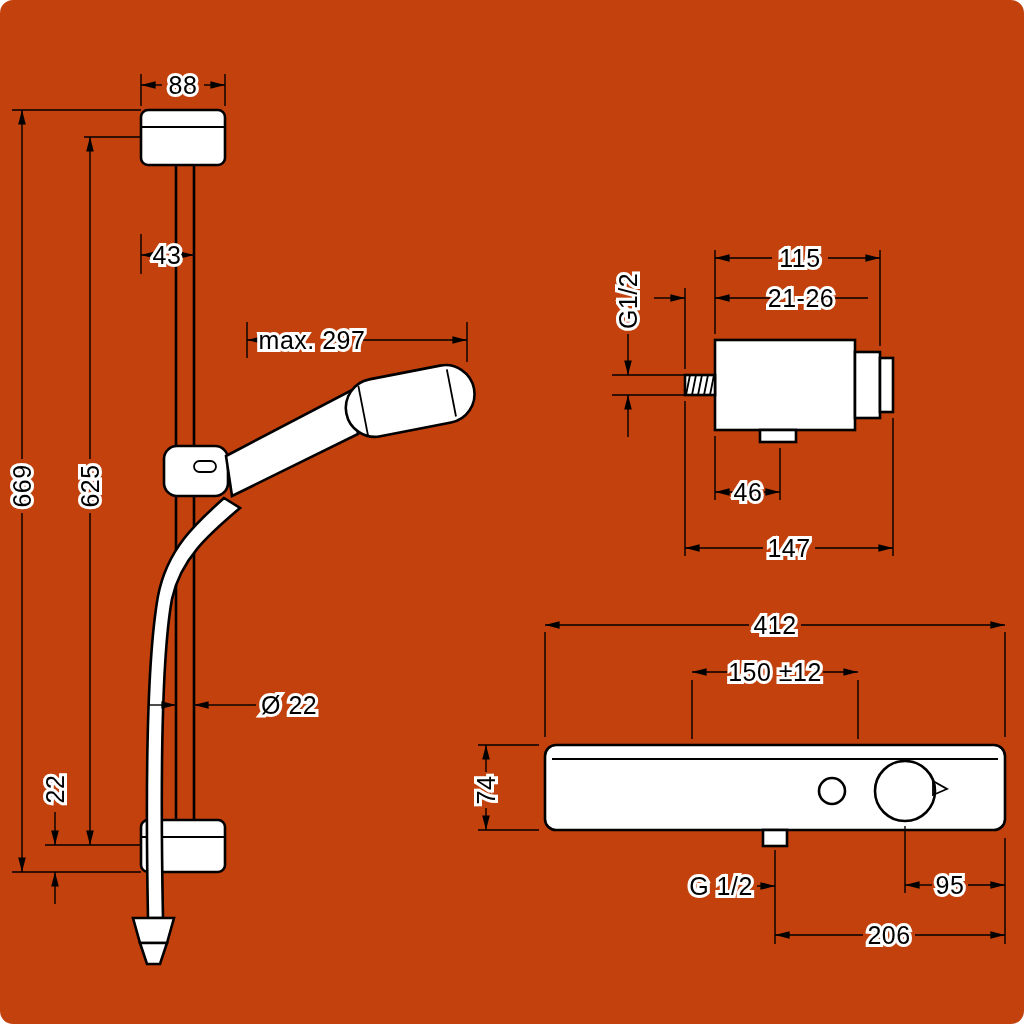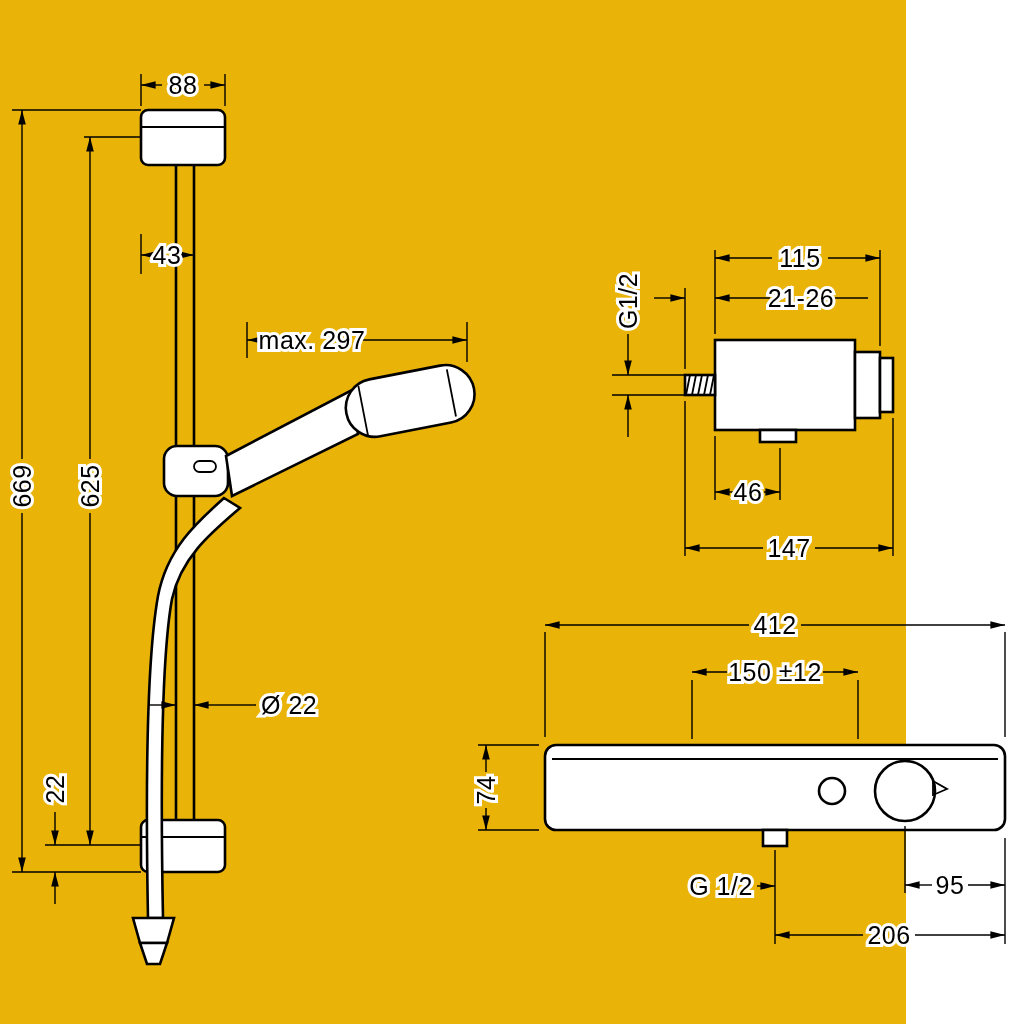--- a/index.html
+++ b/index.html
@@ -1,16 +1,16 @@
 <!DOCTYPE html>
 <html><head>
 <meta charset="utf-8">
 <style>
   html,body{margin:0;padding:0;background:#ffffff;}
-  .stage{width:906px;height:1024px;background:#eab308;position:relative;}
+  .stage{width:1024px;height:1024px;background:#c2410c;position:relative;border-radius:13px;}
   svg{display:block;}
   .dl{stroke:#000;stroke-width:1.4;fill:none;}          
   .ol{stroke:#000;stroke-width:2.6;fill:none;}          
   .of{stroke:#000;stroke-width:2.6;fill:#ffffff;}       
   .tl{stroke:#000;stroke-width:1.8;fill:none;}          
   .dt{font-family:"Liberation Sans",sans-serif;font-size:25px;fill:#000;
       stroke:#ffffff;stroke-width:6px;paint-order:stroke;letter-spacing:0.5px;}
 </style>
 </head>
 <body>

